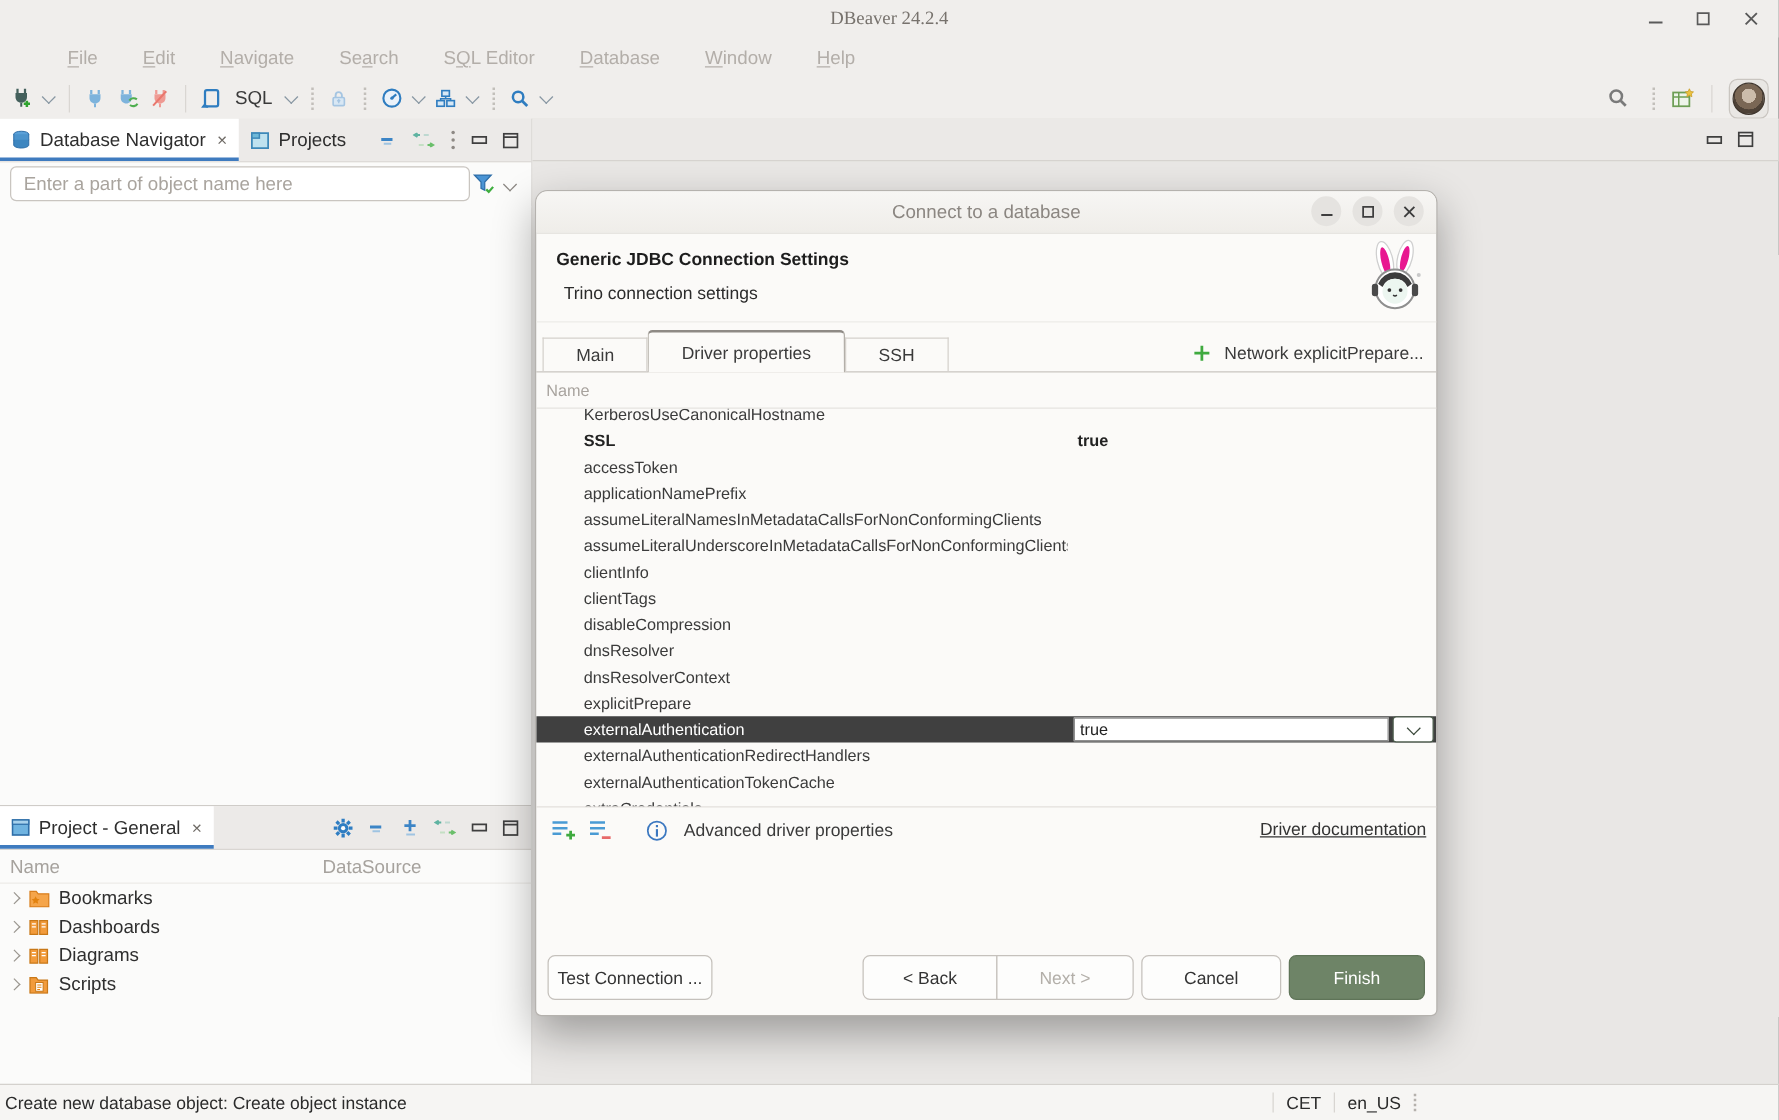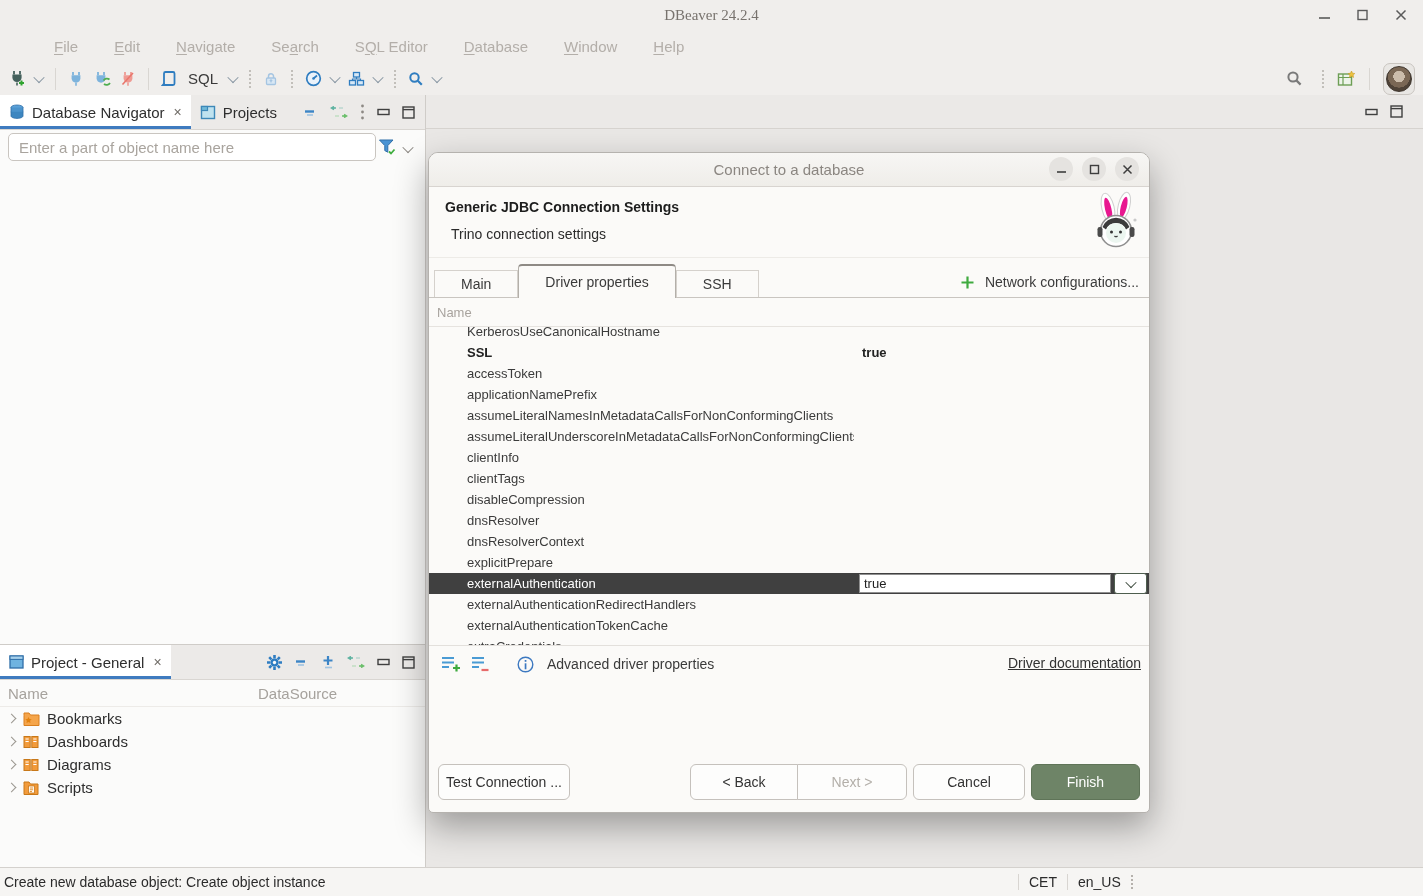--- a/index.html
+++ b/index.html
@@ -488,21 +488,21 @@
     <div id="dtabs">
       <div class="dtab">Main</div>
         <div class="dtab active">Driver properties</div>
         <div class="dtab">SSH</div>
         <div id="netcfg">
         <span>
             <svg width="15" height="15" viewBox="0 0 15 15">
               <path d="M7.5 1.5v12M1.5 7.5h12" stroke="#3faa3f" stroke-width="2.2"></path>
             </svg>
           </span>
-        <span id="netcfg-label">Network configurations...</span>
+        <span id="netcfg-label">Network explicitPrepare...</span>
       </div>
     </div>
 
     <div id="prop-head">
       <span class="phn">Name</span>
     </div>
     <div id="prop-body">
       <div id="prop-rows">
           <div class="prow">
             <div class="pname">KerberosUseCanonicalHostname</div>

